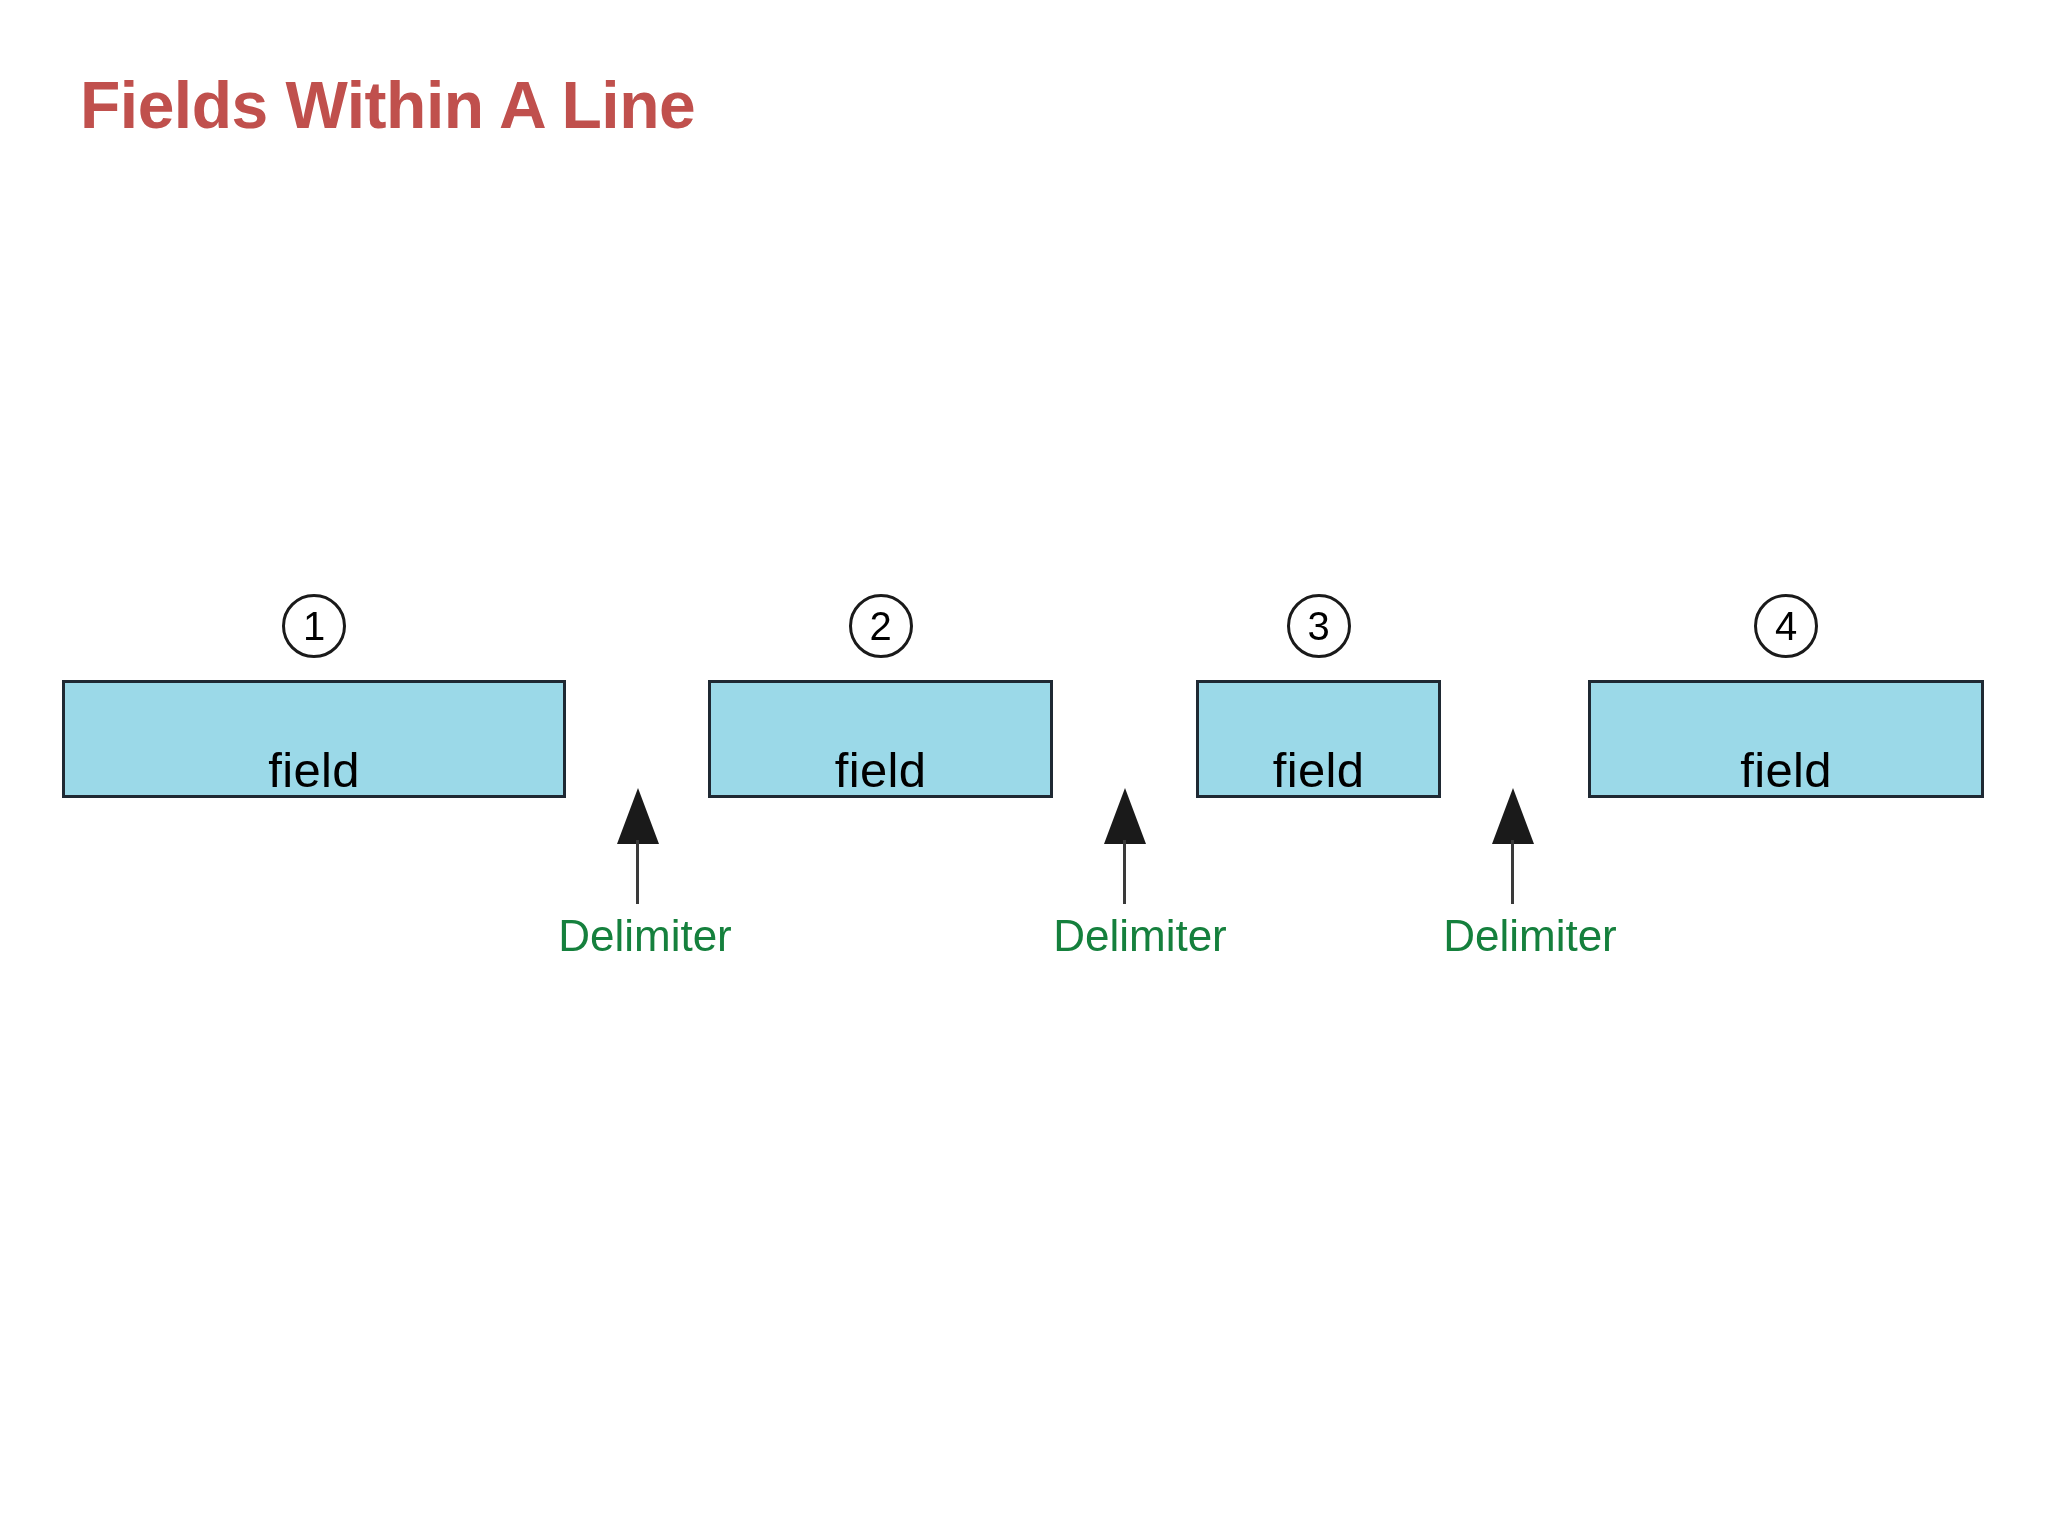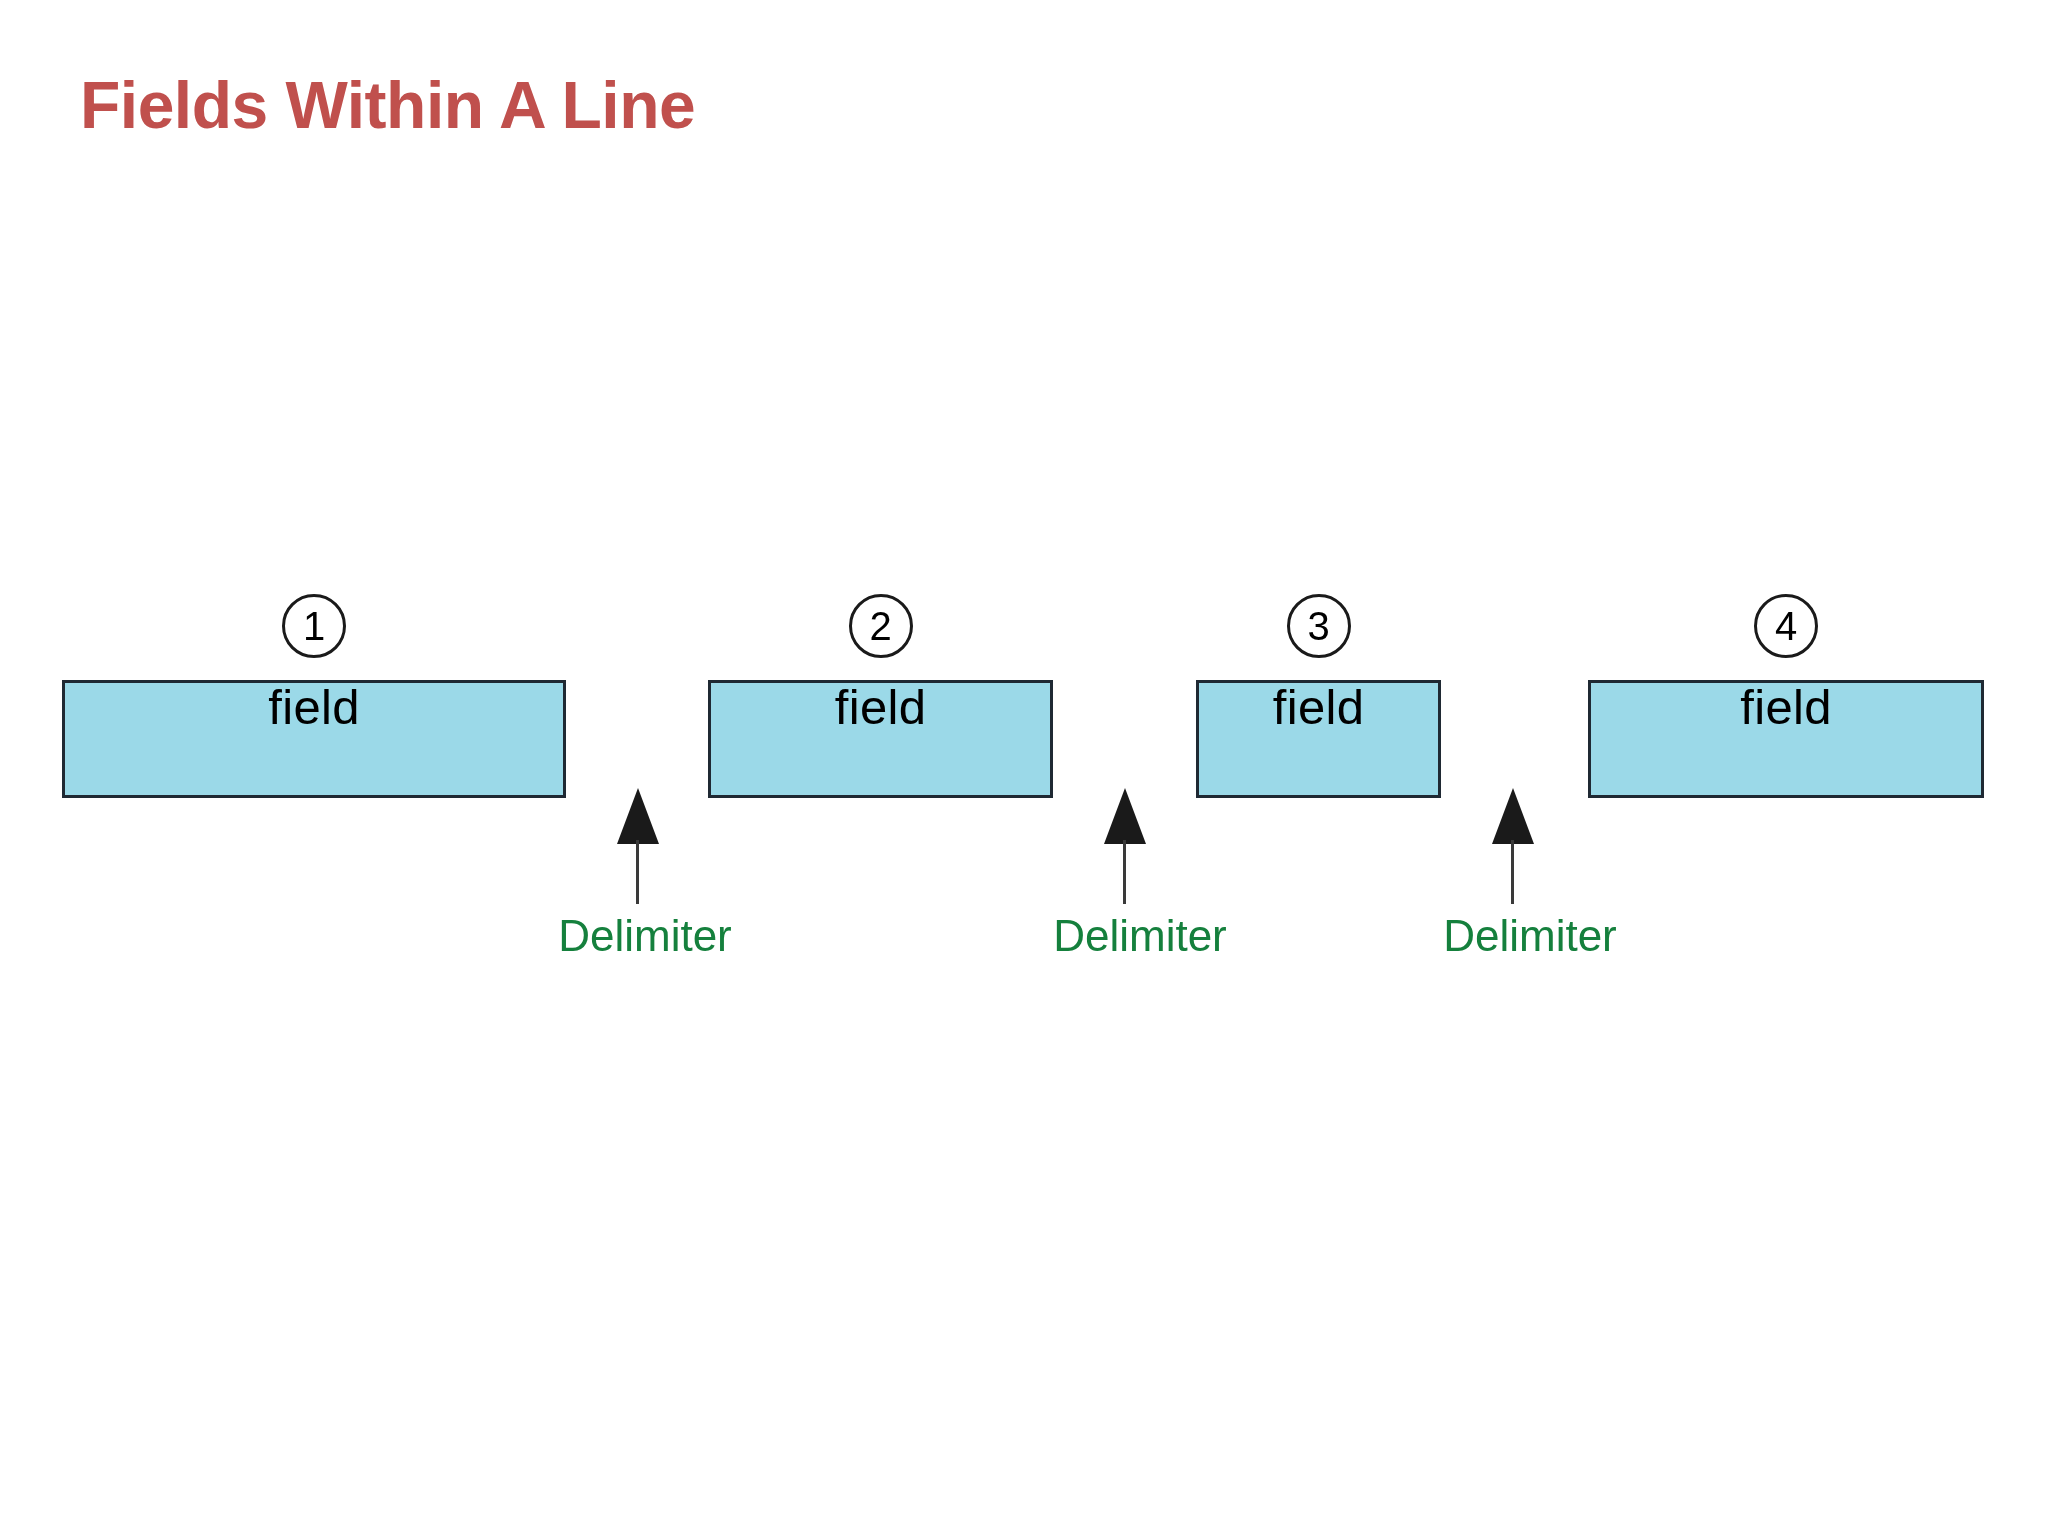--- a/index.html
+++ b/index.html
@@ -42,21 +42,21 @@
     height: 1536px;
   }
 
   
   .field-box {
     position: absolute;
     box-sizing: border-box;
     background: #9bd9e8;
     border: 3px solid #1f2933;
     display: flex;
-    align-items: flex-start;
+    align-items: flex-end;
     justify-content: center;
   }
   .field-box-label {
     font-size: 49px;
     color: #000000;
     line-height: 1;
     letter-spacing: 0.3px;
   }
 
   

